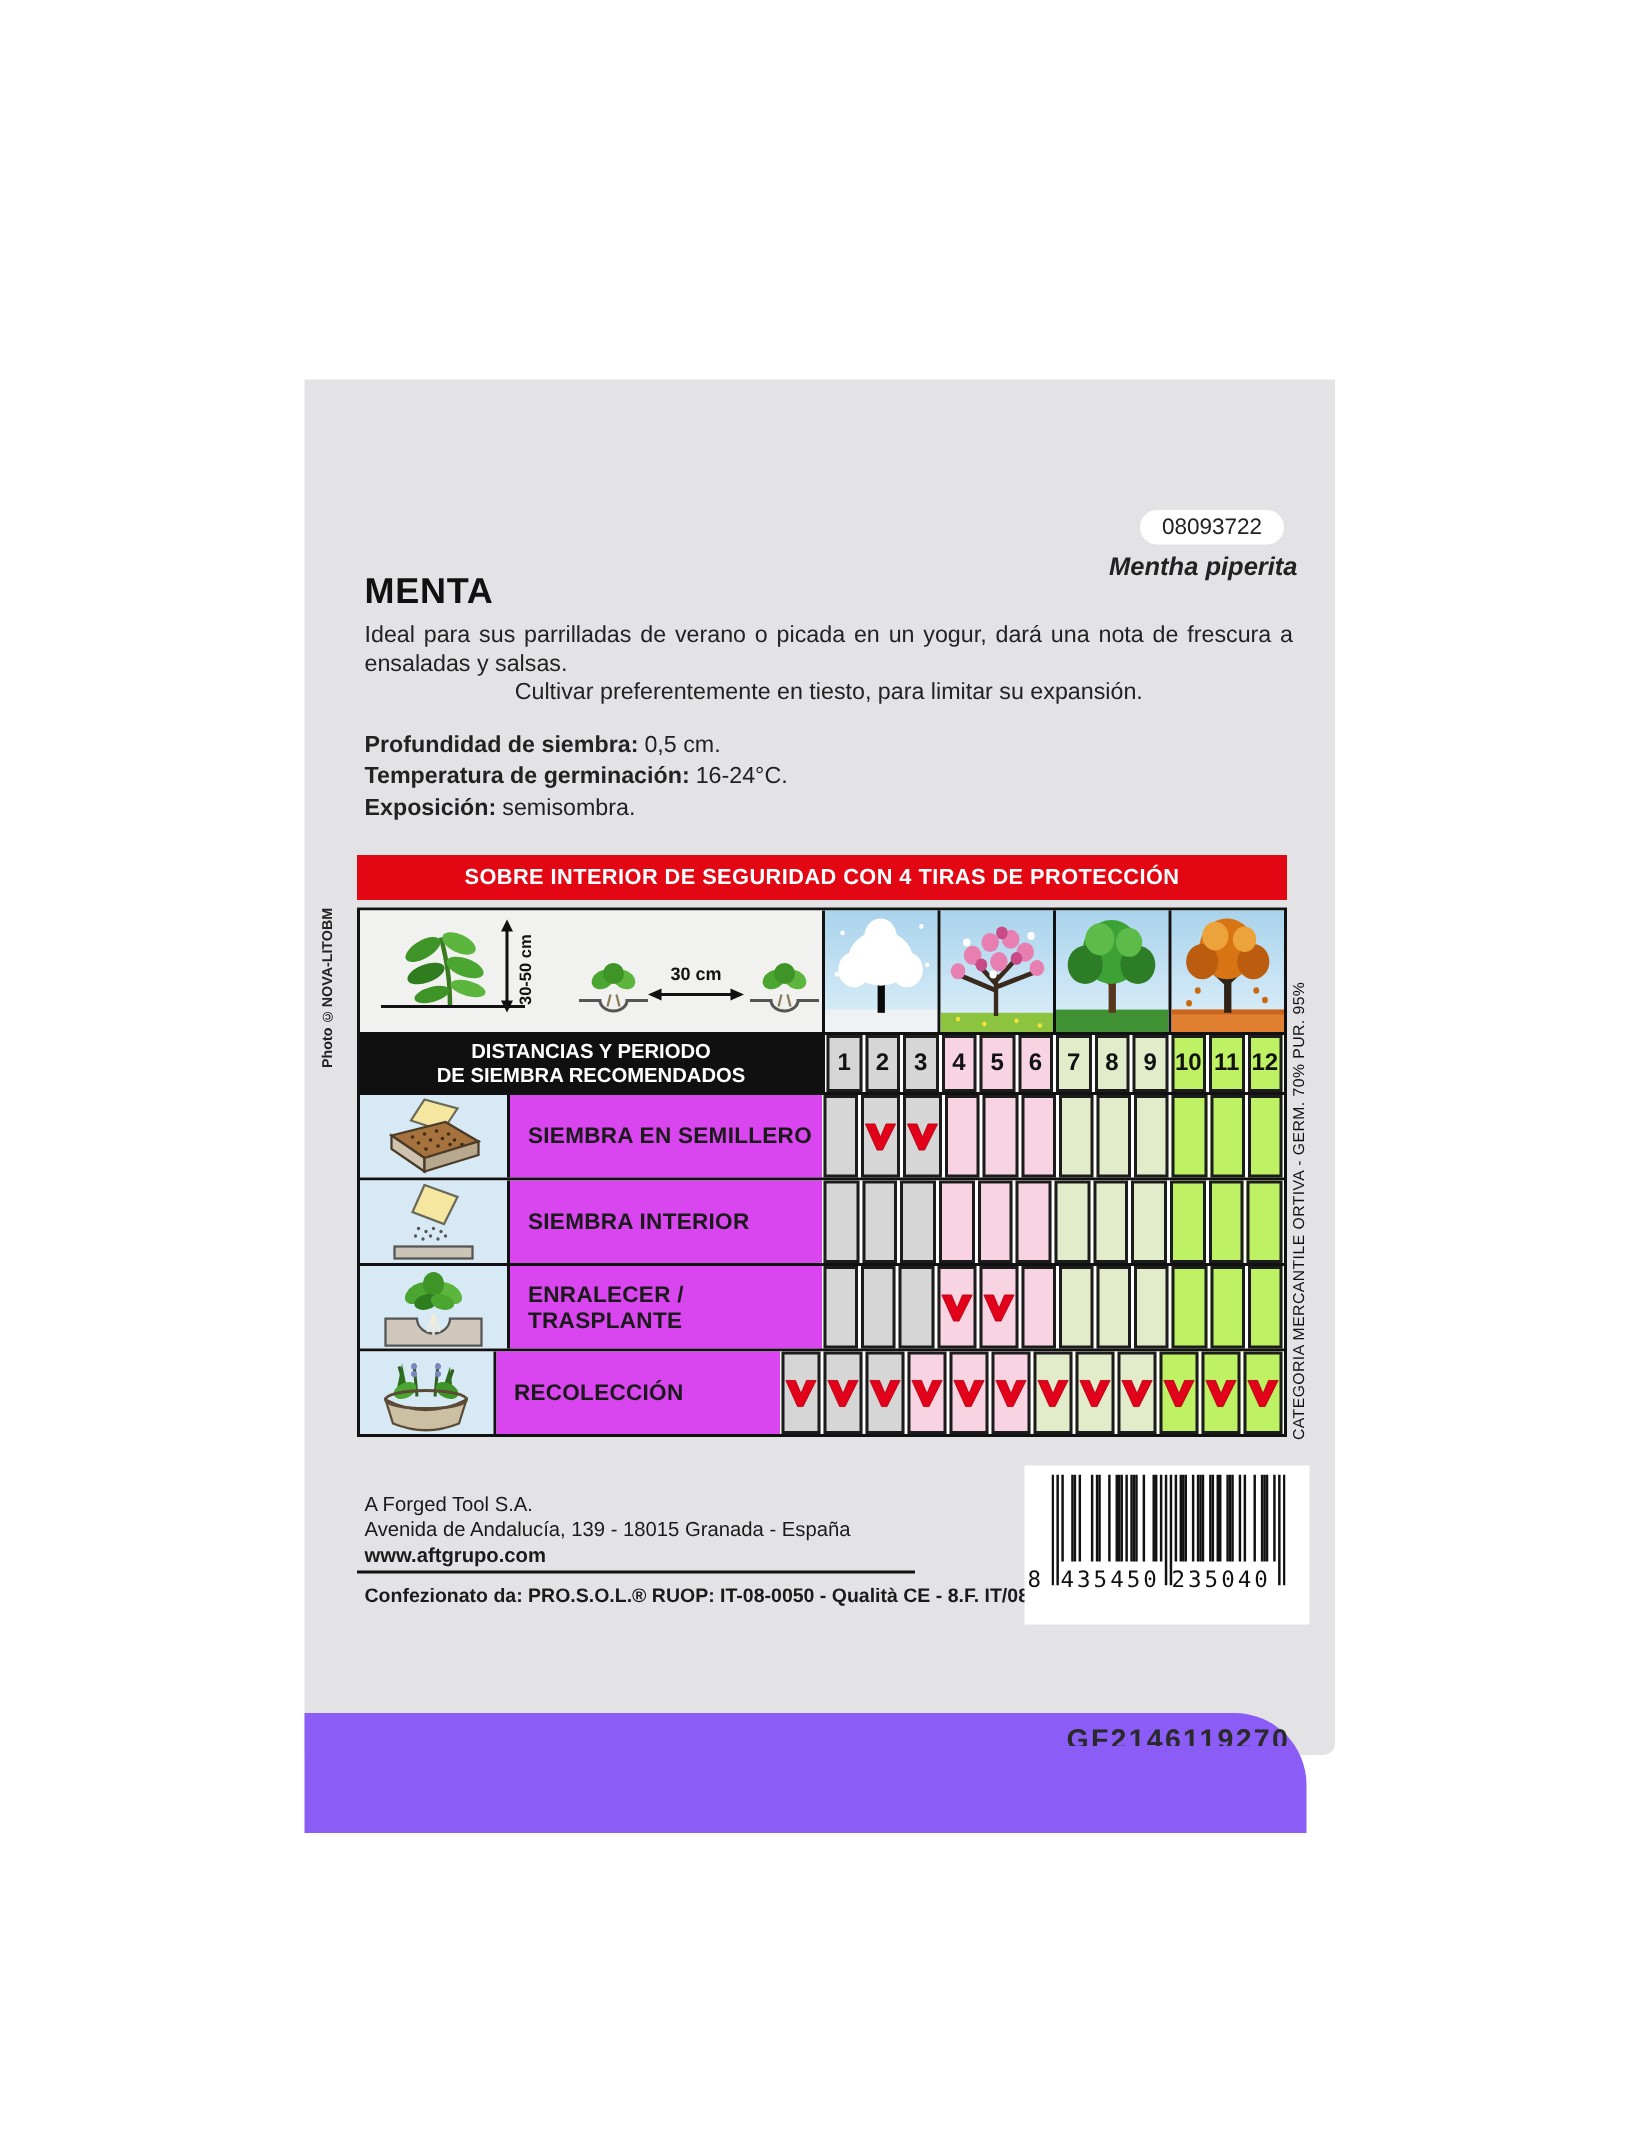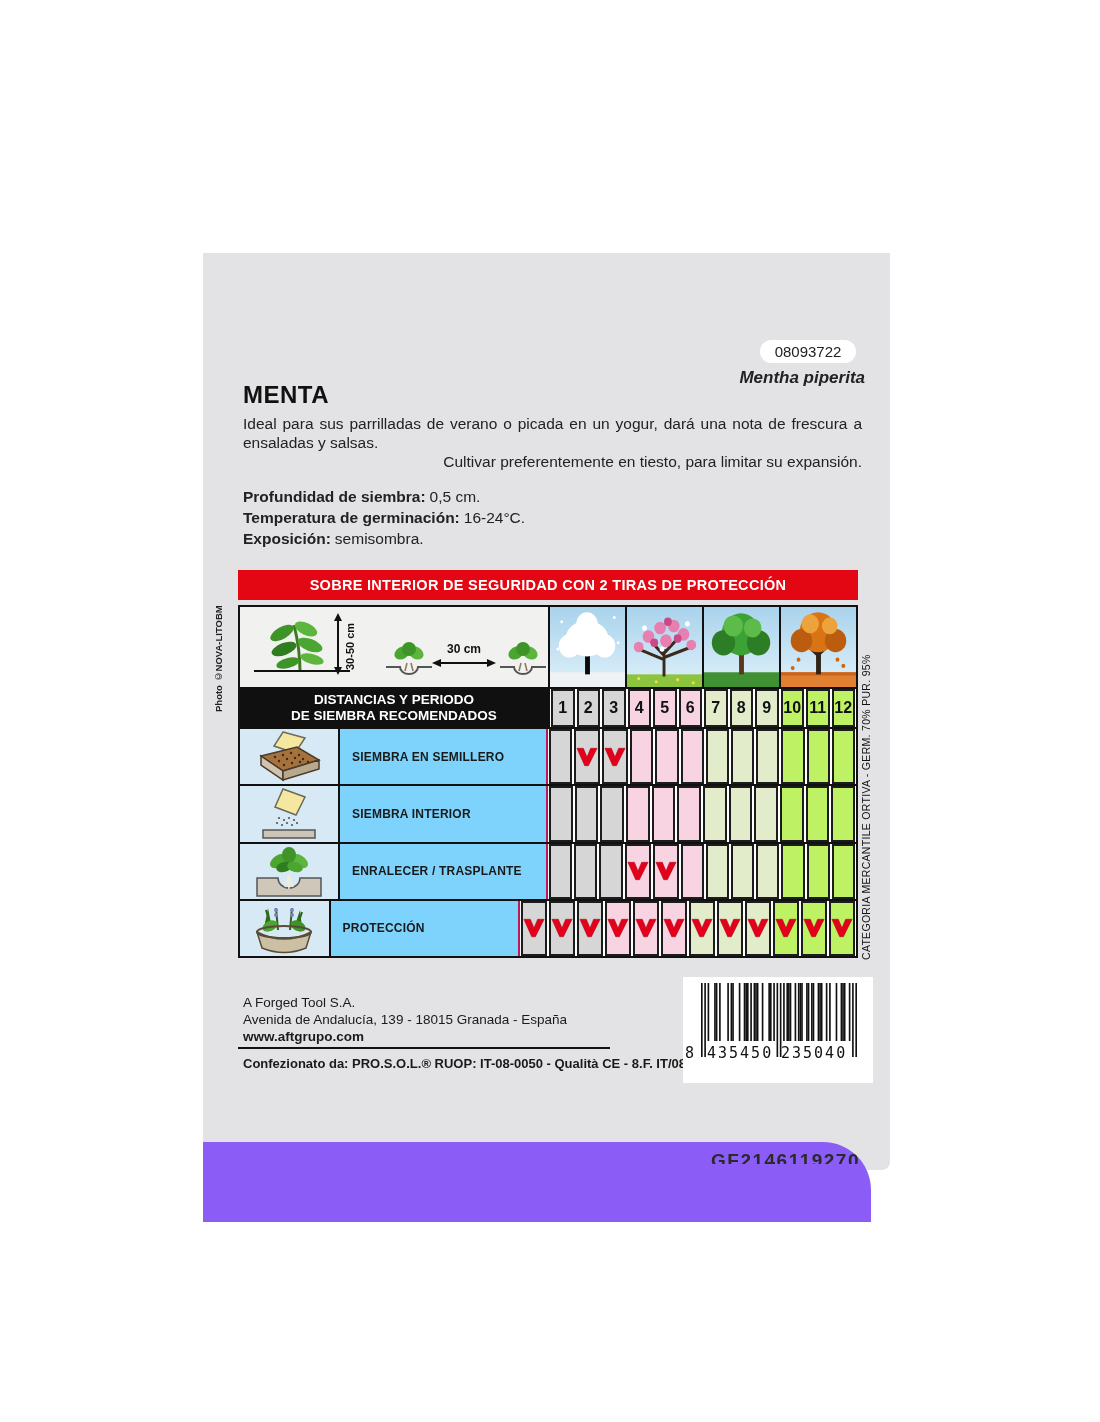--- a/index.html
+++ b/index.html
@@ -8,21 +8,21 @@
   .card{position:absolute;left:203px;top:253px;width:687px;height:917px;background:#e3e3e5;
         border-bottom-right-radius:8px;}
   
   .code-pill{position:absolute;left:760px;top:340px;width:96px;height:23px;background:#fff;
              border-radius:12px;text-align:center;line-height:23px;font-size:15px;color:#222;}
   .species{position:absolute;left:560px;top:368px;width:305px;text-align:right;
            font-style:italic;font-size:17px;font-weight:bold;color:#222;}
   .title{position:absolute;left:243px;top:381px;font-size:24px;font-weight:bold;letter-spacing:.5px;color:#111;}
   .para{position:absolute;left:243px;width:619px;font-size:15.5px;line-height:19px;color:#222;text-align:justify;}
   .p1{top:414px;}
-  .p2{top:452px;text-align:right;}
+  .p2{top:452px;text-align:center;}
   .specs{position:absolute;left:243px;top:486px;font-size:15.5px;line-height:21px;color:#222;}
   .specs b{margin-right:4px;}
   
   .banner{position:absolute;left:238px;top:570px;width:620px;height:30px;background:#e30613;
           color:#fff;font-weight:bold;font-size:14.5px;text-align:center;line-height:30px;letter-spacing:.3px;}
   
   .cal{position:absolute;left:238px;top:605px;width:620px;height:353px;border:2px solid #111;
        box-sizing:border-box;background:#fff;display:flex;flex-direction:column;}
   .t-head{flex:0 0 76px;display:flex;}
   .diagram-cell{width:310px;background:#f1f1ef;border-right:2px solid #111;box-sizing:border-box;position:relative;}
@@ -33,22 +33,22 @@
   .head-label{width:310px;background:#101010;color:#fff;border-right:2px solid #111;box-sizing:border-box;
               display:flex;flex-direction:column;justify-content:center;text-align:center;
               font-weight:bold;font-size:13.5px;line-height:16px;}
   .months-strip{flex:1;display:flex;background:#fff;}
   .m-cell{flex:1;margin:0 1px;border:2px solid #1c1c1c;display:flex;align-items:center;justify-content:center;
           font-weight:bold;font-size:16px;color:#111;box-sizing:border-box;}
   .q1{background:#d6d6d6;} .q2{background:#f8d4e3;} .q3{background:#e2eccb;} .q4{background:#bef264;}
   .t-row{flex:1;display:flex;border-top:2px solid #111;}
   .icon-cell{width:100px;background:#d7e9f4;border-right:2px solid #111;box-sizing:border-box;
              display:flex;align-items:center;justify-content:center;}
-  .label-cell{width:208px;background:#7dd3fc;border-right:2px solid #be185d;box-sizing:border-box;
-              display:flex;align-items:center;padding-left:12px;font-weight:bold;font-size:12px;letter-spacing:.2px;}
+  .label-cell{width:208px;background:#d946ef;border-right:2px solid #d946ef;box-sizing:border-box;
+              display:flex;align-items:center;padding-left:12px;font-weight:bold;font-size:15px;letter-spacing:.2px;}
   .chk{width:22px;height:20px;display:block;}
   
   .photo-credit{position:absolute;left:213px;top:600px;height:112px;width:16px;
                 writing-mode:vertical-rl;transform:rotate(180deg);
                 font-size:9.5px;font-weight:bold;color:#222;white-space:nowrap;}
   .category-note{position:absolute;left:860px;top:622px;height:338px;width:17px;
                  writing-mode:vertical-rl;transform:rotate(180deg);
                  font-size:10.5px;color:#111;letter-spacing:.3px;white-space:nowrap;}
   
   .foot{position:absolute;left:243px;font-size:13.5px;color:#1a1a1a;}
@@ -78,21 +78,21 @@
   <div class="title">MENTA</div>
   <div class="para p1">Ideal para sus parrilladas de verano o picada en un yogur, dará una nota de frescura a ensaladas y salsas.</div>
   <div class="para p2">Cultivar preferentemente en tiesto, para limitar su expansión.</div>
 
   <div class="specs">
     <div><b>Profundidad de siembra:</b><span>0,5 cm.</span></div>
     <div><b>Temperatura de germinación:</b><span>16-24°C.</span></div>
     <div><b>Exposición:</b><span>semisombra.</span></div>
   </div>
 
-  <div class="banner">SOBRE INTERIOR DE SEGURIDAD CON 2 TIRAS DE PROTECCIÓN</div>
+  <div class="banner">SOBRE INTERIOR DE SEGURIDAD CON 4 TIRAS DE PROTECCIÓN</div>
 
   <div class="cal">
 
     <div class="t-head">
       <div class="diagram-cell">
         <svg width="310" height="76" viewBox="0 0 310 76">
 
           <path d="M60 64 C60 46 58 34 54 18" stroke="#3c7a22" stroke-width="3" fill="none"></path>
           <ellipse cx="42" cy="26" rx="13" ry="6" fill="#3f9428" transform="rotate(-30 42 26)"></ellipse>
           <ellipse cx="66" cy="22" rx="12" ry="6" fill="#5cb53c" transform="rotate(25 66 22)"></ellipse>
@@ -362,21 +362,21 @@
               <circle cx="28" cy="13" r="2"></circle>
               <circle cx="44" cy="8" r="2"></circle>
               <circle cx="44" cy="13" r="2"></circle>
           </g>
           <ellipse cx="22" cy="24" rx="8" ry="5" fill="#4aa630" transform="rotate(-25 22 24)"></ellipse>
           <ellipse cx="50" cy="24" rx="8" ry="5" fill="#3f9428" transform="rotate(25 50 24)"></ellipse>
           <path d="M9 30 Q36 44 63 30 L58 46 Q36 55 14 46 Z" fill="#cbbfa4" stroke="#5a4a36" stroke-width="1.5"></path>
           <ellipse cx="36" cy="30" rx="27" ry="6" fill="none" stroke="#5a4a36" stroke-width="2"></ellipse>
         </svg>
       </div>
-      <div class="label-cell">PROTECCIÓN</div>
+      <div class="label-cell">RECOLECCIÓN</div>
       <div class="months-strip">
           <div class="m-cell q1">
             <svg class="chk" viewBox="0 0 24 21">
               <path d="M1 1h7l4 9.5L16 1h7l-9.5 19h-4z" fill="#e2001a" stroke="#b00010" stroke-width="0.6"></path>
             </svg>
           </div>
           <div class="m-cell q1">
             <svg class="chk" viewBox="0 0 24 21">
               <path d="M1 1h7l4 9.5L16 1h7l-9.5 19h-4z" fill="#e2001a" stroke="#b00010" stroke-width="0.6"></path>
             </svg>

